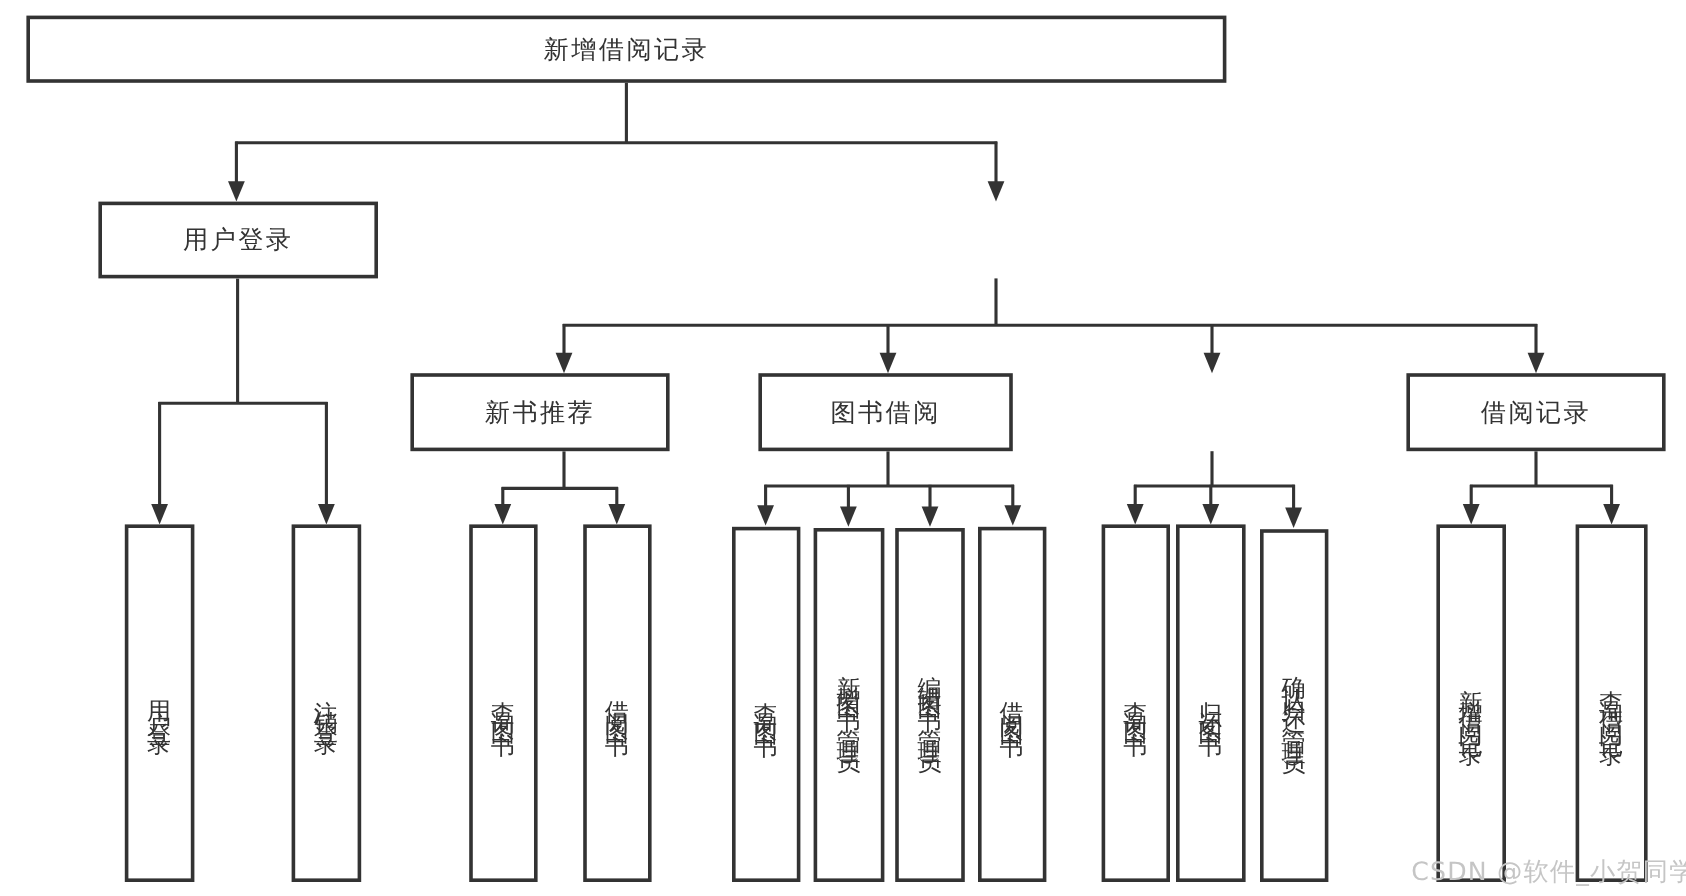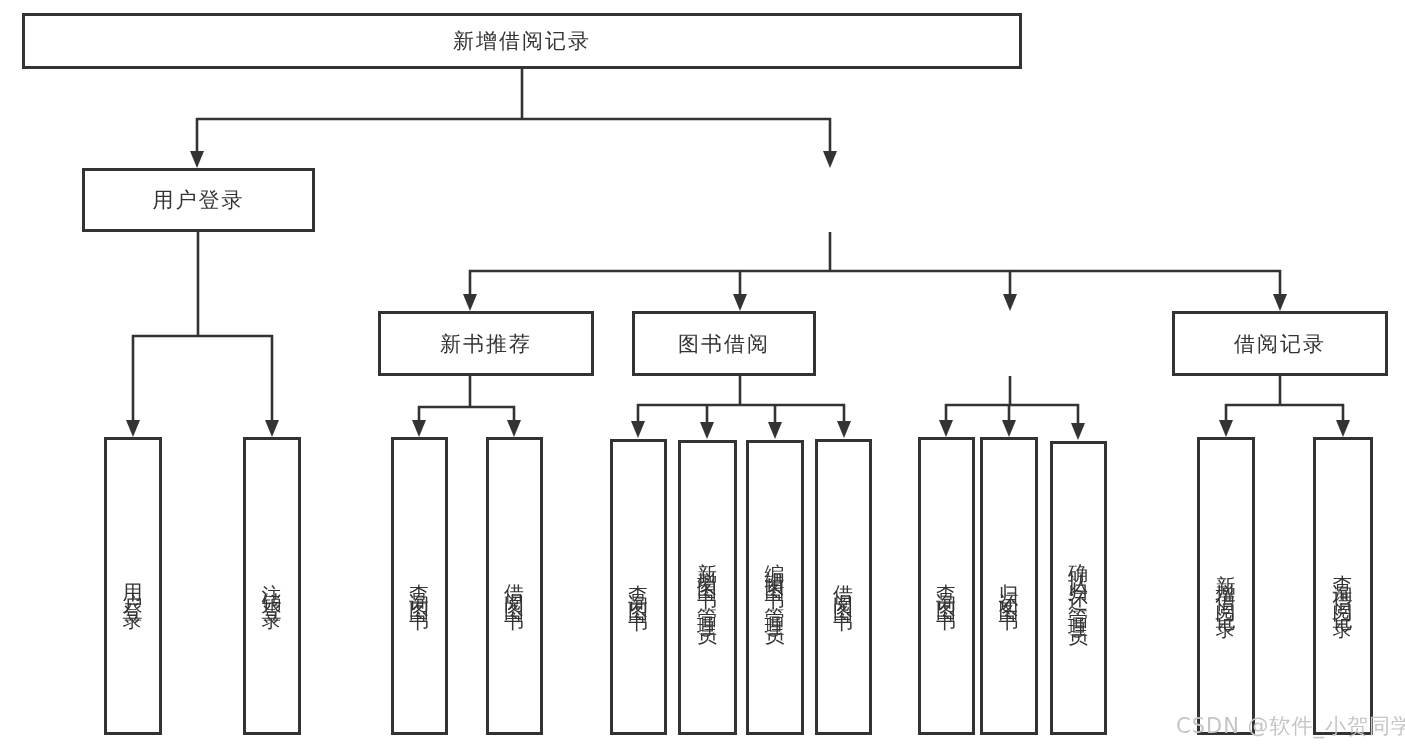--- a/index.html
+++ b/index.html
@@ -138,24 +138,24 @@
   </svg>
 
   <div class="hnode" style="left:22px; top:13px; width:1000px; height:56px;">
     <span>新增借阅记录</span>
   </div>
 
   <div class="hnode" style="left:82px; top:168px; width:233px; height:64px;">
     <span>用户登录</span>
   </div>
 
-  <div class="hnode" style="left:378px; top:311px; width:216px; height:65px;">
+  <div class="hnode" style="left:342px; top:311px; width:216px; height:65px;">
     <span>新书推荐</span>
   </div>
-  <div class="hnode" style="left:632px; top:311px; width:184px; height:65px;">
+  <div class="hnode" style="left:632px; top:311px; width:212px; height:65px;">
     <span>图书借阅</span>
   </div>
   <div class="hnode" style="left:1172px; top:311px; width:216px; height:65px;">
     <span>借阅记录</span>
   </div>
 
   <div class="vnode" style="left:104px; top:437px; width:58px; height:298px;">
     <span>用户登录</span>
   </div>
   <div class="vnode" style="left:243px; top:437px; width:58px; height:298px;">

